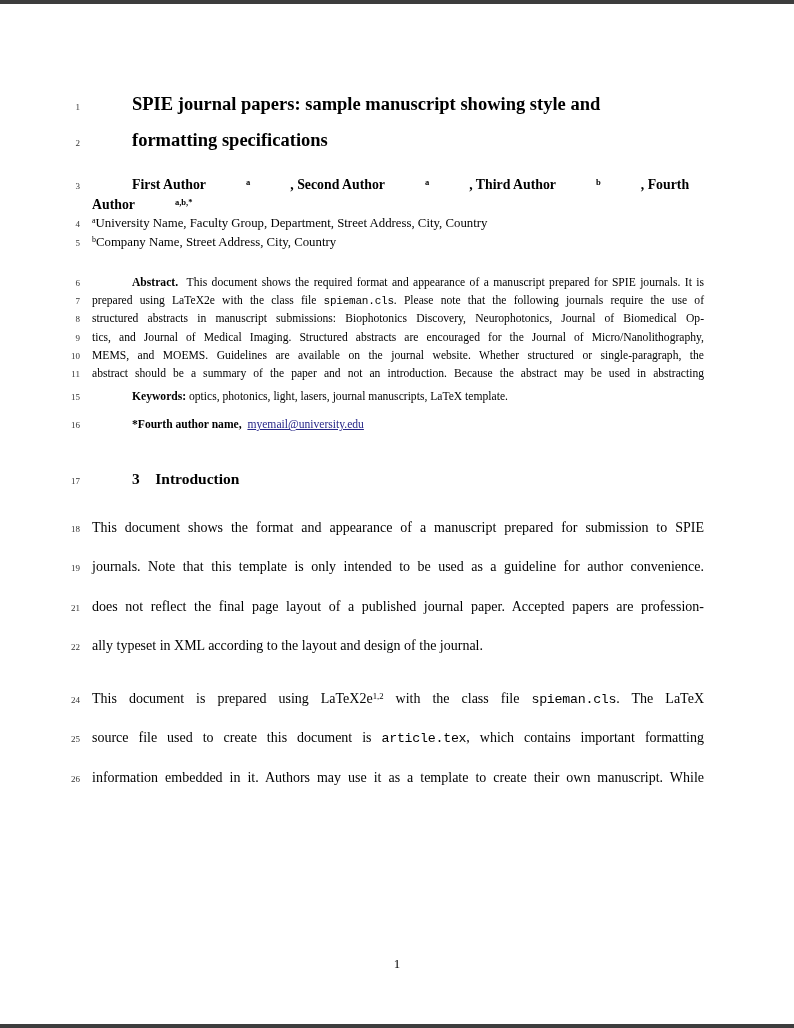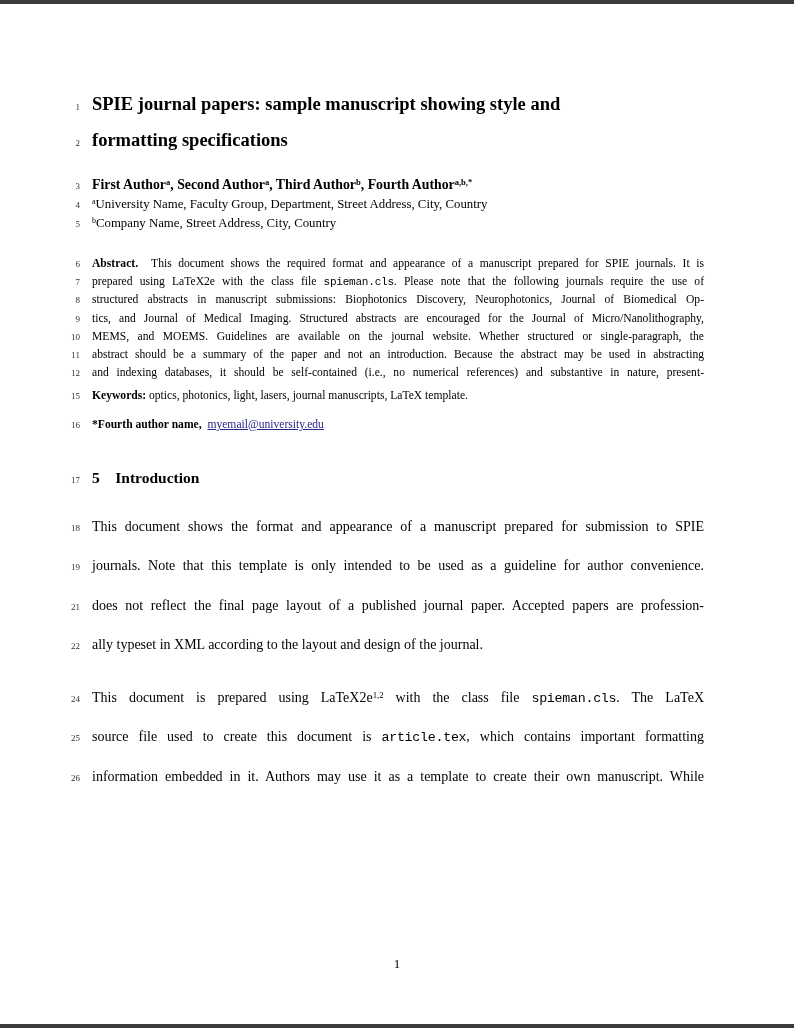--- a/index.html
+++ b/index.html
@@ -21,21 +21,21 @@
   .line { display:flex; align-items:baseline; position:relative; }
   .num {
     flex:0 0 26px; margin-left:-38px; margin-right:12px;
     text-align:right; font-size:9px; color:#333;
     font-weight:normal; font-style:normal;
     font-family:"Liberation Serif", serif;
   }
   .content { flex:1 1 auto; min-width:0; }
   .jl .content { text-align:justify; text-align-last:justify; }
 
-  .s-b { font-weight:bold; }
+  .s-b { font-weight:bold;margin-left:40px; }
   .s-i { }
   .s-m { font-family:"Liberation Mono", monospace; font-size:0.95em; letter-spacing:-0.02em; }
   .s-sup { font-size:0.62em; vertical-align:0.5em; line-height:0; }
   .s-b.s-sup { font-weight:bold; }
   .s-link { color:#262687; text-decoration:underline; }
 
   .blk.title    { margin-top:88px; font-size:18.5px; line-height:33px; font-weight:bold; }
   .blk.authors  { margin-top:15px; font-size:12.8px; line-height:17.5px; }
   .blk.authors .line:first-child { font-size:13.8px; line-height:20px; }
   .blk.abstract { margin-top:22px; font-size:11.6px; line-height:17.2px; }
@@ -98,41 +98,37 @@
           <span class="content"><span class="s-i">tics</span><span class="">, and </span><span class="s-i">Journal of Medical Imaging</span><span class="">. Structured abstracts are encouraged for the </span><span class="s-i">Journal of Micro/Nanolithography,</span></span>
         </div>
         <div class="line jl">
           <span class="num">10</span>
           <span class="content"><span class="s-i">MEMS, and MOEMS</span><span class="">. Guidelines are available on the journal website. Whether structured or single-paragraph, the</span></span>
         </div>
         <div class="line jl">
           <span class="num">11</span>
           <span class="content"><span class="">abstract should be a summary of the paper and not an introduction. Because the abstract may be used in abstracting</span></span>
         </div>
-        <div class="line jl">
-          <span class="num">12</span>
-          <span class="content"><span class="">and indexing databases, it should be self-contained (i.e., no numerical references) and substantive in nature, present-</span></span>
-        </div>
       </section>
     <section class="blk keywords">
         <div class="line">
           <span class="num">15</span>
           <span class="content"><span class="s-b">Keywords:</span><span class=""> optics, photonics, light, lasers, journal manuscripts, LaTeX template.</span></span>
         </div>
       </section>
     <section class="blk corresp">
         <div class="line">
           <span class="num">16</span>
           <span class="content"><span class="s-b">*Fourth author name,&nbsp; </span><a href="#" class="s-link">myemail@university.edu</a></span>
         </div>
       </section>
     <section class="blk h1">
         <div class="line">
           <span class="num">17</span>
-          <span class="content"><span class="s-b">5 Introduction</span></span>
+          <span class="content"><span class="s-b">3 Introduction</span></span>
         </div>
       </section>
     <section class="blk para">
         <div class="line jl">
           <span class="num">18</span>
           <span class="content"><span class="">This document shows the format and appearance of a manuscript prepared for submission to SPIE</span></span>
         </div>
         <div class="line jl">
           <span class="num">19</span>
           <span class="content"><span class="">journals. Note that this template is only intended to be used as a guideline for author convenience.</span></span>

